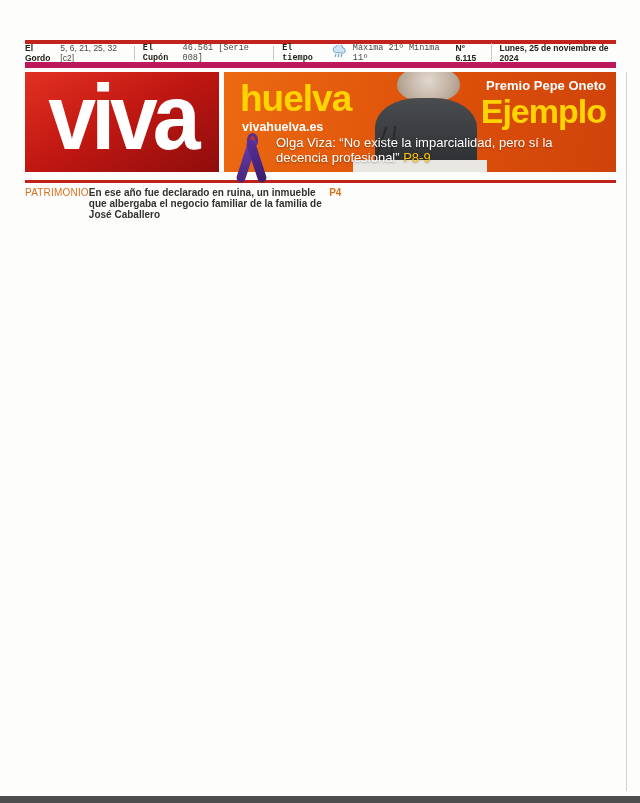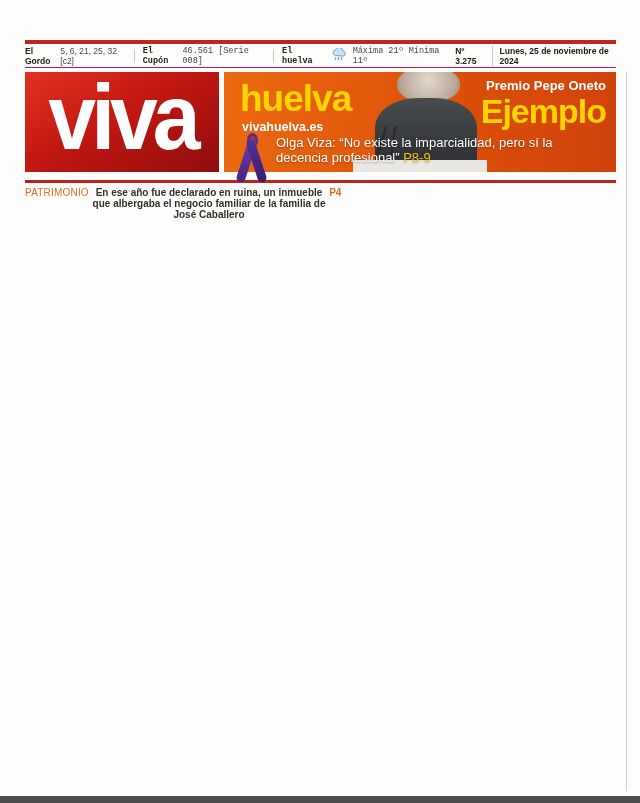--- a/index.html
+++ b/index.html
@@ -3,21 +3,21 @@
 <meta charset="utf-8">
 <style>
   * { margin:0; padding:0; box-sizing:border-box; }
   html,body { background:#e9e9e9; }
   body { font-family:"Liberation Sans", sans-serif; }
   .page { position:relative; width:640px; height:803px; margin:0 auto; background:#fdfdfc; overflow:hidden; }
   .inner { margin-left:25px; margin-right:24px; }
 
   
   .top-red-rule { margin-top:40px; height:4px; background:#c2231c; }
-  .topbar { display:flex; align-items:center; height:24px; font-size:8.5px; color:#4a4844; border-bottom:1px solid #be185d; }
+  .topbar { display:flex; align-items:center; height:24px; font-size:8.5px; color:#4a4844; border-bottom:6px solid #be185d; }
   .topbar .grp { display:flex; align-items:center; padding:0 8px; height:14px; }
   .topbar .grp + .grp { border-left:1px solid #c9c7c2;font-family:Liberation Mono, monospace; }
   .topbar .grp:first-child { padding-left:0; }
   .topbar b { color:#222019; font-weight:bold; margin-right:3px; }
   .topbar .right { margin-left:auto; display:flex; align-items:center; }
   .topbar .right .issue { font-weight:bold; color:#222019; padding-right:7px; }
   .topbar .right .date { font-weight:bold; color:#222019; border-left:1px solid #c9c7c2; padding-left:7px; }
   .weather-icon { margin:0 5px; }
 
   
@@ -43,21 +43,21 @@
   
   .ribbon { position:absolute; left:238px; top:133px; width:30px; height:52px; z-index:5; }
   .ribbon .b1,.ribbon .b2 { position:absolute; width:9px; height:44px; border-radius:5px; }
   .ribbon .b1 { left:4px; top:6px; background:linear-gradient(#6b3fa8,#47257e); transform:rotate(18deg); }
   .ribbon .b2 { left:14px; top:6px; background:linear-gradient(#57309a,#3a1d6b); transform:rotate(-18deg); }
   .ribbon .loop { position:absolute; left:9px; top:0; width:11px; height:14px; border:3px solid #5b2d8e; border-radius:50% 50% 40% 40%; background:#b0392e; }
 
   
   .strip { margin-top:8px; border-top:3px solid #c0211a; border-bottom:1px dotted #9a988f; padding:4px 0 5px; display:flex; align-items:baseline; font-size:10px; }
   .strip .kicker { color:#d96f1d; font-weight:normal; margin-right:0; letter-spacing:.2px; }
-  .strip .txt { color:#33312c; font-weight:bold;text-align:center; }
+  .strip .txt { color:#33312c; font-weight:bold; }
   .strip .page { margin-left:auto; color:#d96f1d; font-weight:bold; }
 
   
   .right-gray-line { position:absolute; top:72px; bottom:12px; right:13px; width:1px; background:#d4d2ce; }
   .bottom-dark-bar { position:absolute; left:0; right:0; bottom:0; height:7px; background:#4e4e4e; }
 </style>
 </head>
 <body>
 
 <div class="page">
@@ -68,33 +68,33 @@
     <div class="topbar">
       <span class="grp">
         <b>El Gordo</b>
         <span>5, 6, 21, 25, 32 [c2]</span>
       </span>
       <span class="grp">
         <b>El Cupón</b>
         <span>46.561 [Serie 008]</span>
       </span>
       <span class="grp">
-        <b>El huelva</b>
+        <b>El tiempo</b>
         <span class="weather-icon">
           <svg width="17" height="13" viewBox="0 0 17 13">
               <path d="M4.5 7.5a3 3 0 0 1 .4-5.9A3.6 3.6 0 0 1 11.8 3a2.6 2.6 0 0 1 .6 5.1z" fill="#cfe3f2" stroke="#6fa3c8" stroke-width="1"></path>
               <line x1="5" y1="9" x2="4" y2="12" stroke="#6fa3c8" stroke-width="1.2"></line>
               <line x1="8" y1="9" x2="7" y2="12" stroke="#6fa3c8" stroke-width="1.2"></line>
               <line x1="11" y1="9" x2="10" y2="12" stroke="#6fa3c8" stroke-width="1.2"></line>
             </svg>
         </span>
         <span>Máxima 21º Mínima 11º</span>
       </span>
       <span class="right">
-        <span class="issue">Nº 3.275</span>
+        <span class="issue">Nº 6.115</span>
         <span class="date">Lunes, 25 de noviembre de 2024</span>
       </span>
     </div>
 
     <div class="masthead">
       <div class="logo-box">
         <span class="logo-text">viva</span>
       </div>
       <div class="orange-box">
         <div class="olga">

